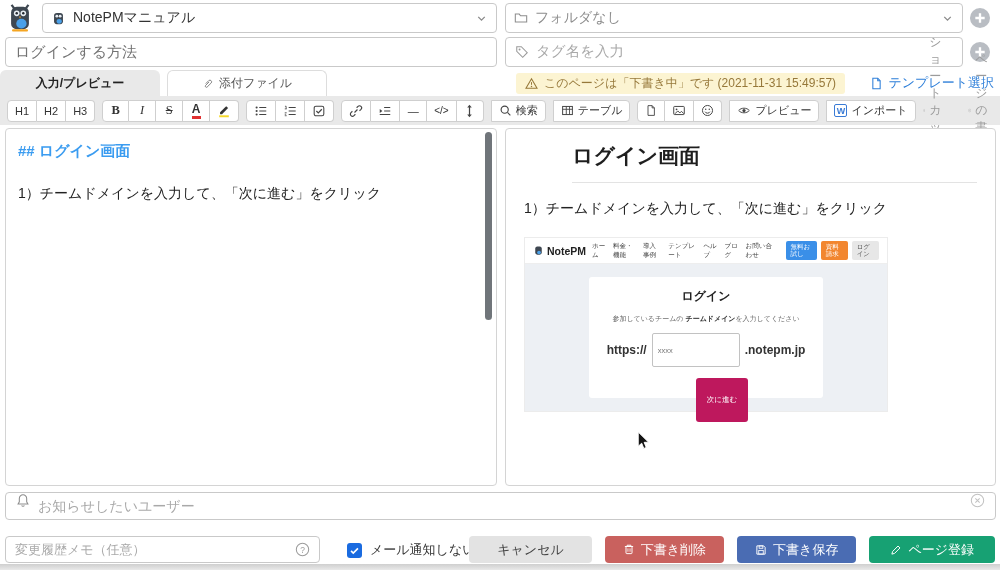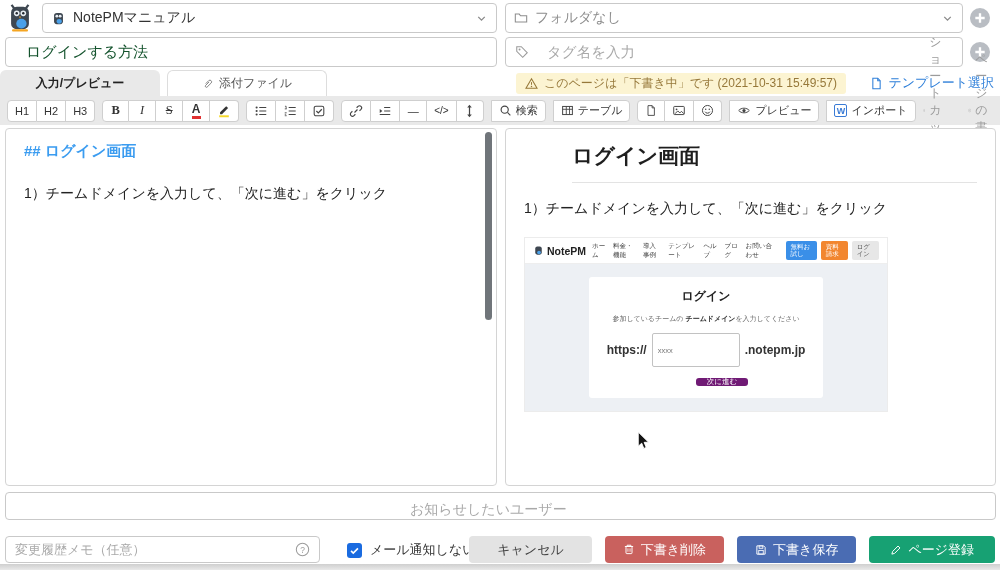--- a/index.html
+++ b/index.html
@@ -24,23 +24,22 @@
   .sel .chev { margin-left:auto; }
   .row1-right { position:absolute; left:505px; top:3px; width:458px; }
   .row2-left { position:absolute; left:5px; top:37px; width:492px; }
   .row2-right { position:absolute; left:505px; top:37px; width:458px; }
   .txt-input {
     display:flex; align-items:center; gap:7px;
     border:1px solid #c9c9c9; border-radius:4px; background:#fff;
     height:30px; padding:0 9px;
   }
   .txt-input input {
-    border:none; outline:none; flex:1; font-size:14.5px; color:#14532d; background:transparent;
-    font-family:Liberation Serif, serif;
-    margin-left:11px;
+    border:none; outline:none; flex:1; font-size:14.5px; color:#737373; background:transparent;
+    font-family:Liberation Mono, monospace;
   }
   .txt-input input::placeholder { color:#a9a9a9; }
   .sel-muted { color:#8d8d8d; }
   .plus-btn { position:absolute; width:22px; height:22px; cursor:pointer; }
   .plus-1 { left:969px; top:7px; }
   .plus-2 { left:969px; top:41px; }
 
   
   .tabs { position:absolute; left:0; top:70px; display:flex; gap:7px; height:26px; }
   .tab {
@@ -83,21 +82,21 @@
   .w-letter {
     width:13px; height:13px; border:1.4px solid #3a7bd5; color:#3a7bd5; border-radius:2px;
     font-size:9px; font-weight:bold; display:flex; align-items:center; justify-content:center;
   }
   .thelp { margin-left:auto; display:flex; align-items:center; gap:16px; font-size:12px; color:#9b9b9b; }
   .thelp-item { display:flex; align-items:center; gap:4px; cursor:pointer; }
 
   
   .editor-pane {
     position:absolute; left:5px; top:128px; width:492px; height:358px;
-    background:#fff; border:1px solid #d4d4d4; border-radius:4px; padding:13px 18px; cursor:text;
+    background:#fff; border:1px solid #d4d4d4; border-radius:4px; padding:13px 12px; cursor:text;
   }
   .editor-heading { color:#3b9cf0; font-weight:bold; font-size:15px; }
   .editor-step { margin-top:24px; font-size:14px; color:#222; }
   .editor-scrollbar {
     position:absolute; top:3px; right:4px; width:7px; height:188px;
     background:#70757a; border-radius:4px; cursor:pointer;
   }
 
   .preview-pane {
     position:absolute; left:505px; top:128px; width:491px; height:358px;
@@ -127,31 +126,31 @@
   .shot-card-title { font-size:12px; font-weight:bold; color:#222; }
   .shot-instruction { margin-top:9px; font-size:7px; color:#666; }
   .shot-instruction b { color:#333; }
   .shot-domain-row { margin-top:9px; display:flex; align-items:center; justify-content:center; gap:5px; }
   .shot-proto, .shot-suffix { font-size:12px; font-weight:bold; color:#333; }
   .shot-domain-input {
     width:88px; height:17px; border:1px solid #c2c2c2; border-radius:2px;
     font-size:7.5px; color:#777; padding:16px 5px; font-family:inherit; background:#fff;
   }
   .shot-next-btn {
-    margin-top:11px; display:inline-block; background:#701a75; color:#fff;
-    font-size:7.5px; padding:0 11px; border-radius:3px; line-height:1;margin-left:32px;
+    margin-top:11px; display:inline-block; background:#be185d; color:#fff;
+    font-size:7.5px; padding:18px 11px; border-radius:3px; line-height:1;margin-left:32px;
   }
 
   .mouse-cursor { position:absolute; left:637px; top:431px; width:13px; height:20px; pointer-events:none; }
 
   
   .notify-row {
     position:absolute; left:5px; top:492px; width:991px; height:28px;
     border:1px solid #c9c9c9; border-radius:4px; background:#fff;
-    display:flex; align-items:center; gap:8px; padding:0 10px;flex-direction:column;
+    display:flex; gap:8px; padding:0 10px;
   }
   .notify-row input { border:none; outline:none; flex:1; font-size:14px; color:#222; font-family:inherit; }
   .notify-row input::placeholder { color:#a9a9a9; }
 
   .memo-box {
     position:absolute; left:5px; top:536px; width:315px; height:27px;
     border:1px solid #c9c9c9; border-radius:4px; background:#fff;
     display:flex; align-items:center; gap:6px; padding:0 9px;
   }
   .memo-box input { border:none; outline:none; flex:1; font-size:13px; color:#222; font-family:inherit; }
@@ -256,21 +255,21 @@
     <span>添付ファイル</span>
   </div>
 </div>
 
 <div class="draft-warning">
   <svg width="13" height="13" viewBox="0 0 16 16">
     <path d="M8 2.2 L14.8 13.8 H1.2 Z" fill="none" stroke="#96783a" stroke-width="1.3"></path>
     <line x1="8" y1="6.3" x2="8" y2="9.6" stroke="#96783a" stroke-width="1.3"></line>
     <circle cx="8" cy="11.6" r="0.9" fill="#96783a"></circle>
   </svg>
-  <span>このページは「下書き中」です (2021-10-31 15:49:57)</span>
+  <span>このページは「下書き中」です (2021-11-31 15:49:57)</span>
 </div>
 
 <div class="template-link">
   <svg width="13" height="13" viewBox="0 0 16 16">
     <path d="M3.5 1.5 h6 l3 3 v10 h-9 z" fill="none" stroke="#2e7fd9" stroke-width="1.3"></path>
     <path d="M9.5 1.5 v3 h3" fill="none" stroke="#2e7fd9" stroke-width="1.3"></path>
   </svg>
   <span>テンプレート選択</span>
 </div>
 

